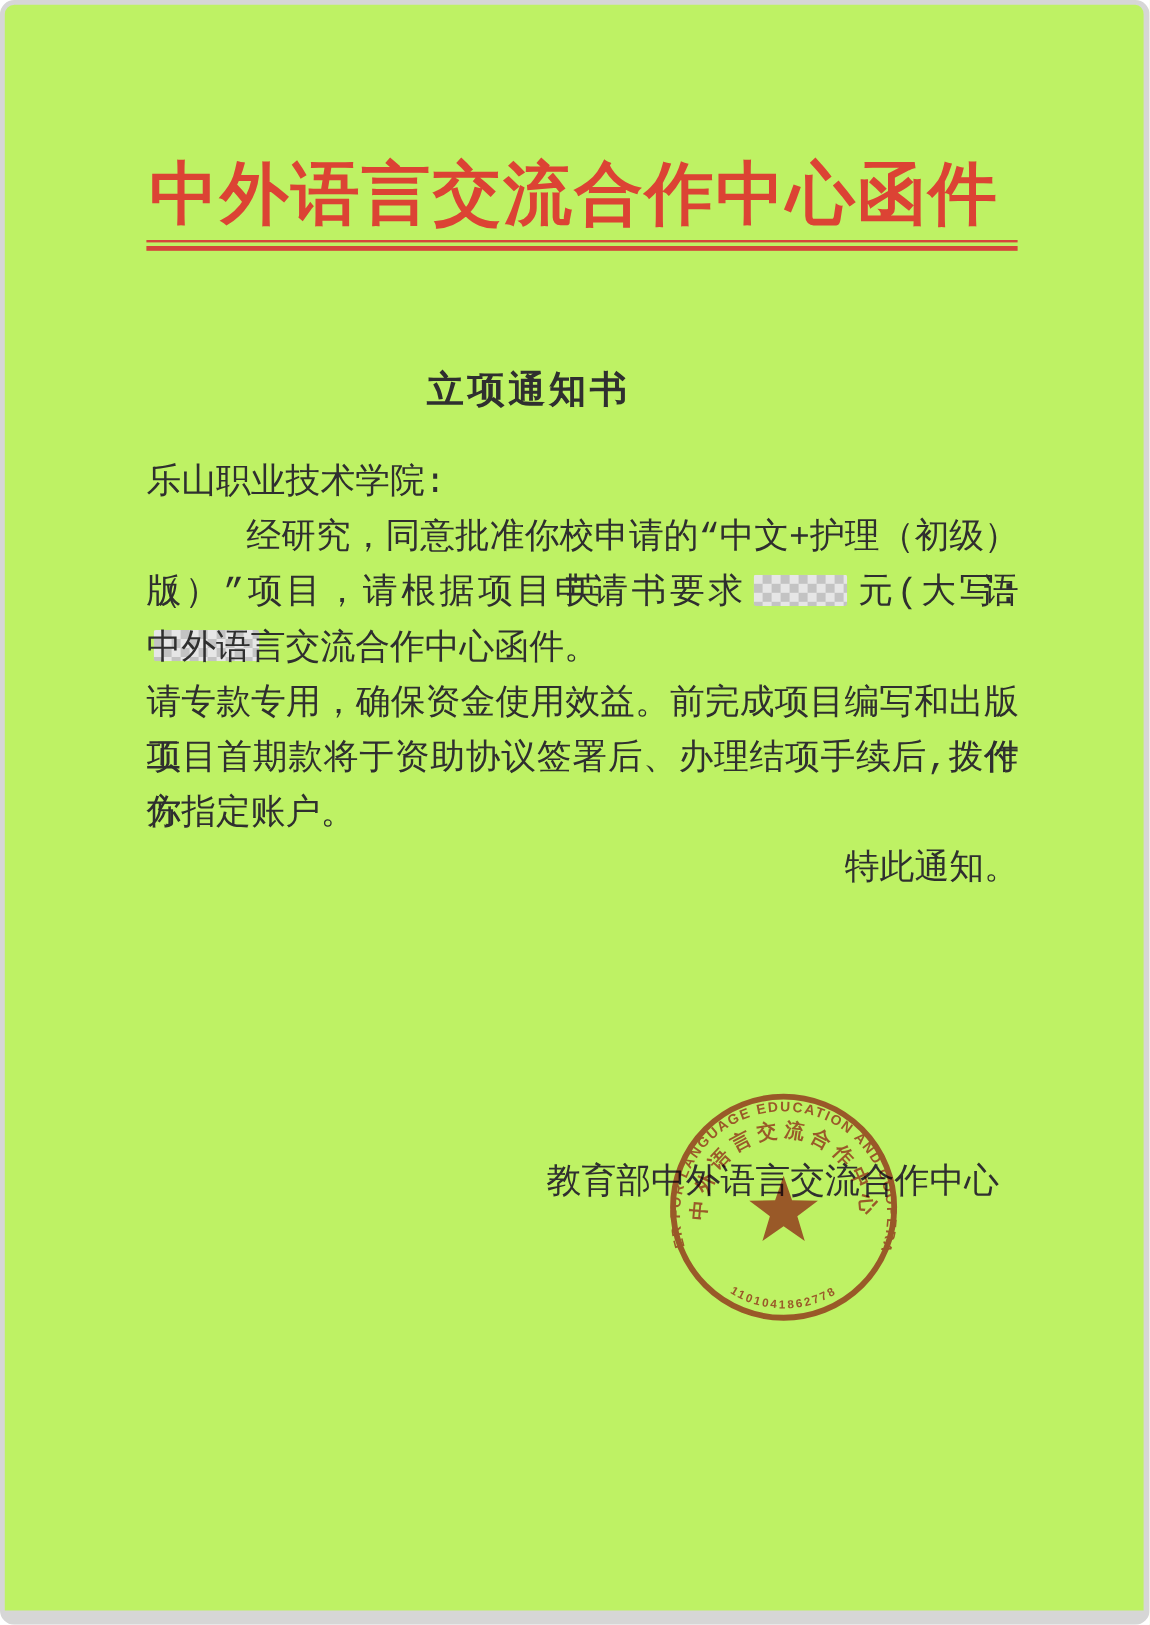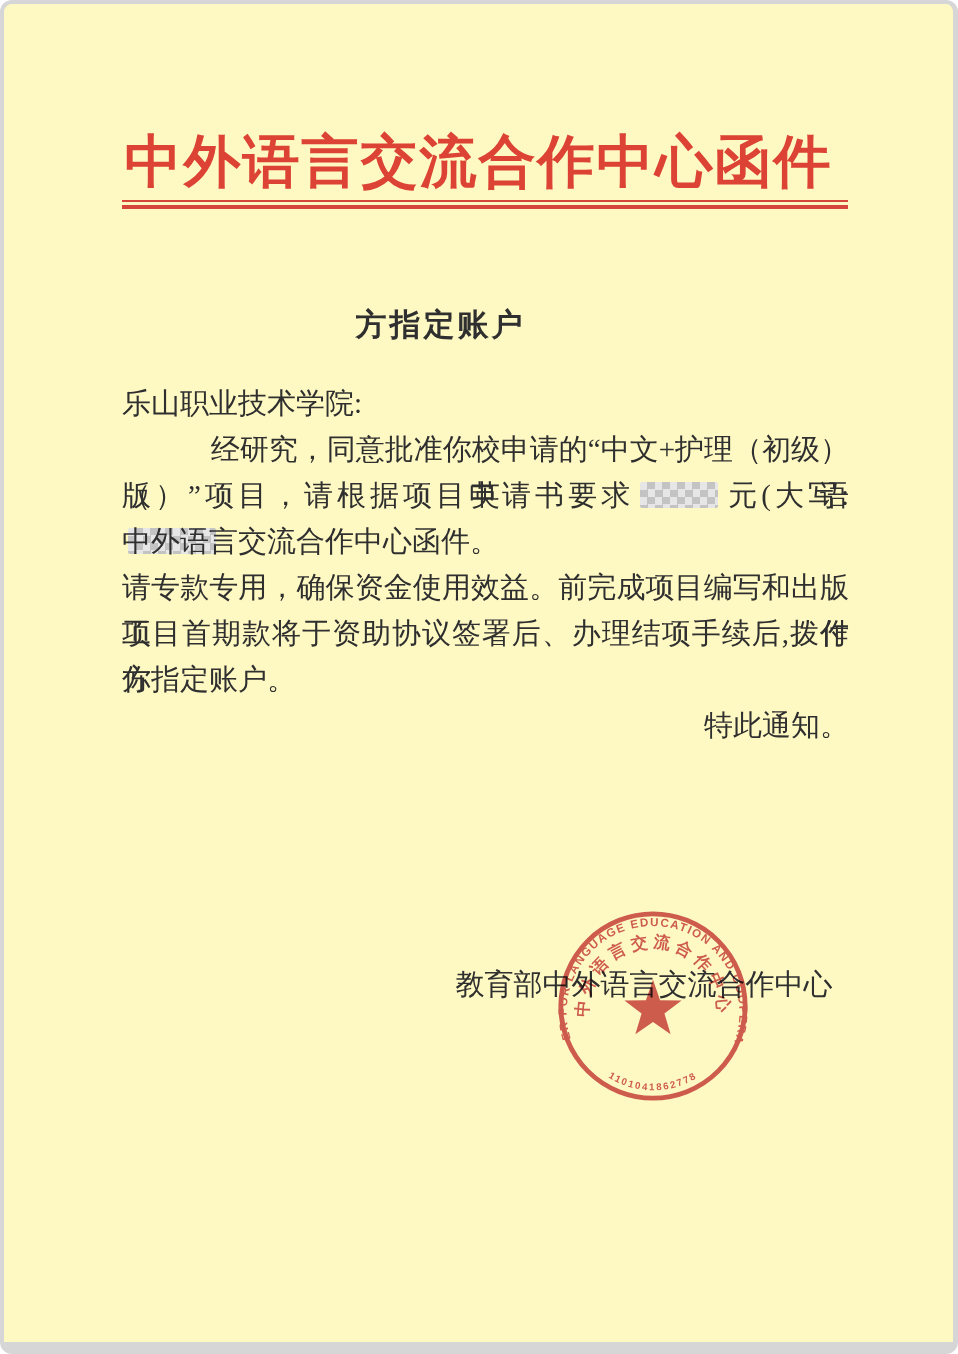--- a/index.html
+++ b/index.html
@@ -6,21 +6,21 @@
     margin: 0;
     padding: 0;
     background: #ffffff;
     font-family: "Liberation Serif", "DejaVu Serif", serif;
   }
   .page {
     position: relative;
     width: 958px;
     height: 1354px;
     box-sizing: border-box;
-    background: #fef9c3;
+    background: #bef264;
     border: 4px solid #d6d6d6;
     border-right-width: 5px;
     border-bottom-width: 12px;
     border-radius: 12px;
     overflow: hidden;
   }
   
   .letterhead-title {
     position: absolute;
     top: 120px;
@@ -67,20 +67,21 @@
     left: 118px;
     width: 727px;
     font-size: 29px;
     color: #2f2f2f;
   }
   .body-line {
     height: 46px;
     line-height: 46px;
     white-space: nowrap;
     text-align: left;
+    font-family: Liberation Mono, monospace;
   }
   .body-line.just {
     white-space: normal;
     text-align: justify;
     text-align-last: justify;
   }
   .body-line.ind {
     text-indent: 58px;
     text-align: right;
   }
@@ -152,21 +153,21 @@
 
 <div class="page">
 
   <div class="letterhead-title">中外语言交流合作中心函件</div>
 
   <div class="letterhead-rule">
     <div class="rule-thin"></div>
     <div class="rule-thick"></div>
   </div>
 
-  <div class="doc-title">方指定账户</div>
+  <div class="doc-title">立项通知书</div>
 
   <div class="body-lines">
       <div class="body-line"><span>乐山职业技术学院:</span></div>
       <div class="body-line just ind"><span>经研究，同意批准你校申请的“中文+护理（初级）（英语</span></div>
       <div class="body-line just"><span>版）”项目，请根据项目申请书要求</span><span class="redact" style="width: 78px; height: 26px;"></span><span>元(大写:</span><span class="redact" style="width: 88px; height: 26px;"></span></div>
       <div class="body-line"><span>中外语言交流合作中心函件。</span></div>
       <div class="body-line just"><span>请专款专用，确保资金使用效益。前完成项目编写和出版工作</span></div>
       <div class="body-line just"><span>项目首期款将于资助协议签署后、办理结项手续后,拨付你</span></div>
       <div class="body-line"><span>方指定账户。</span></div>
       <div class="body-line ind"><span>特此通知。</span></div>

